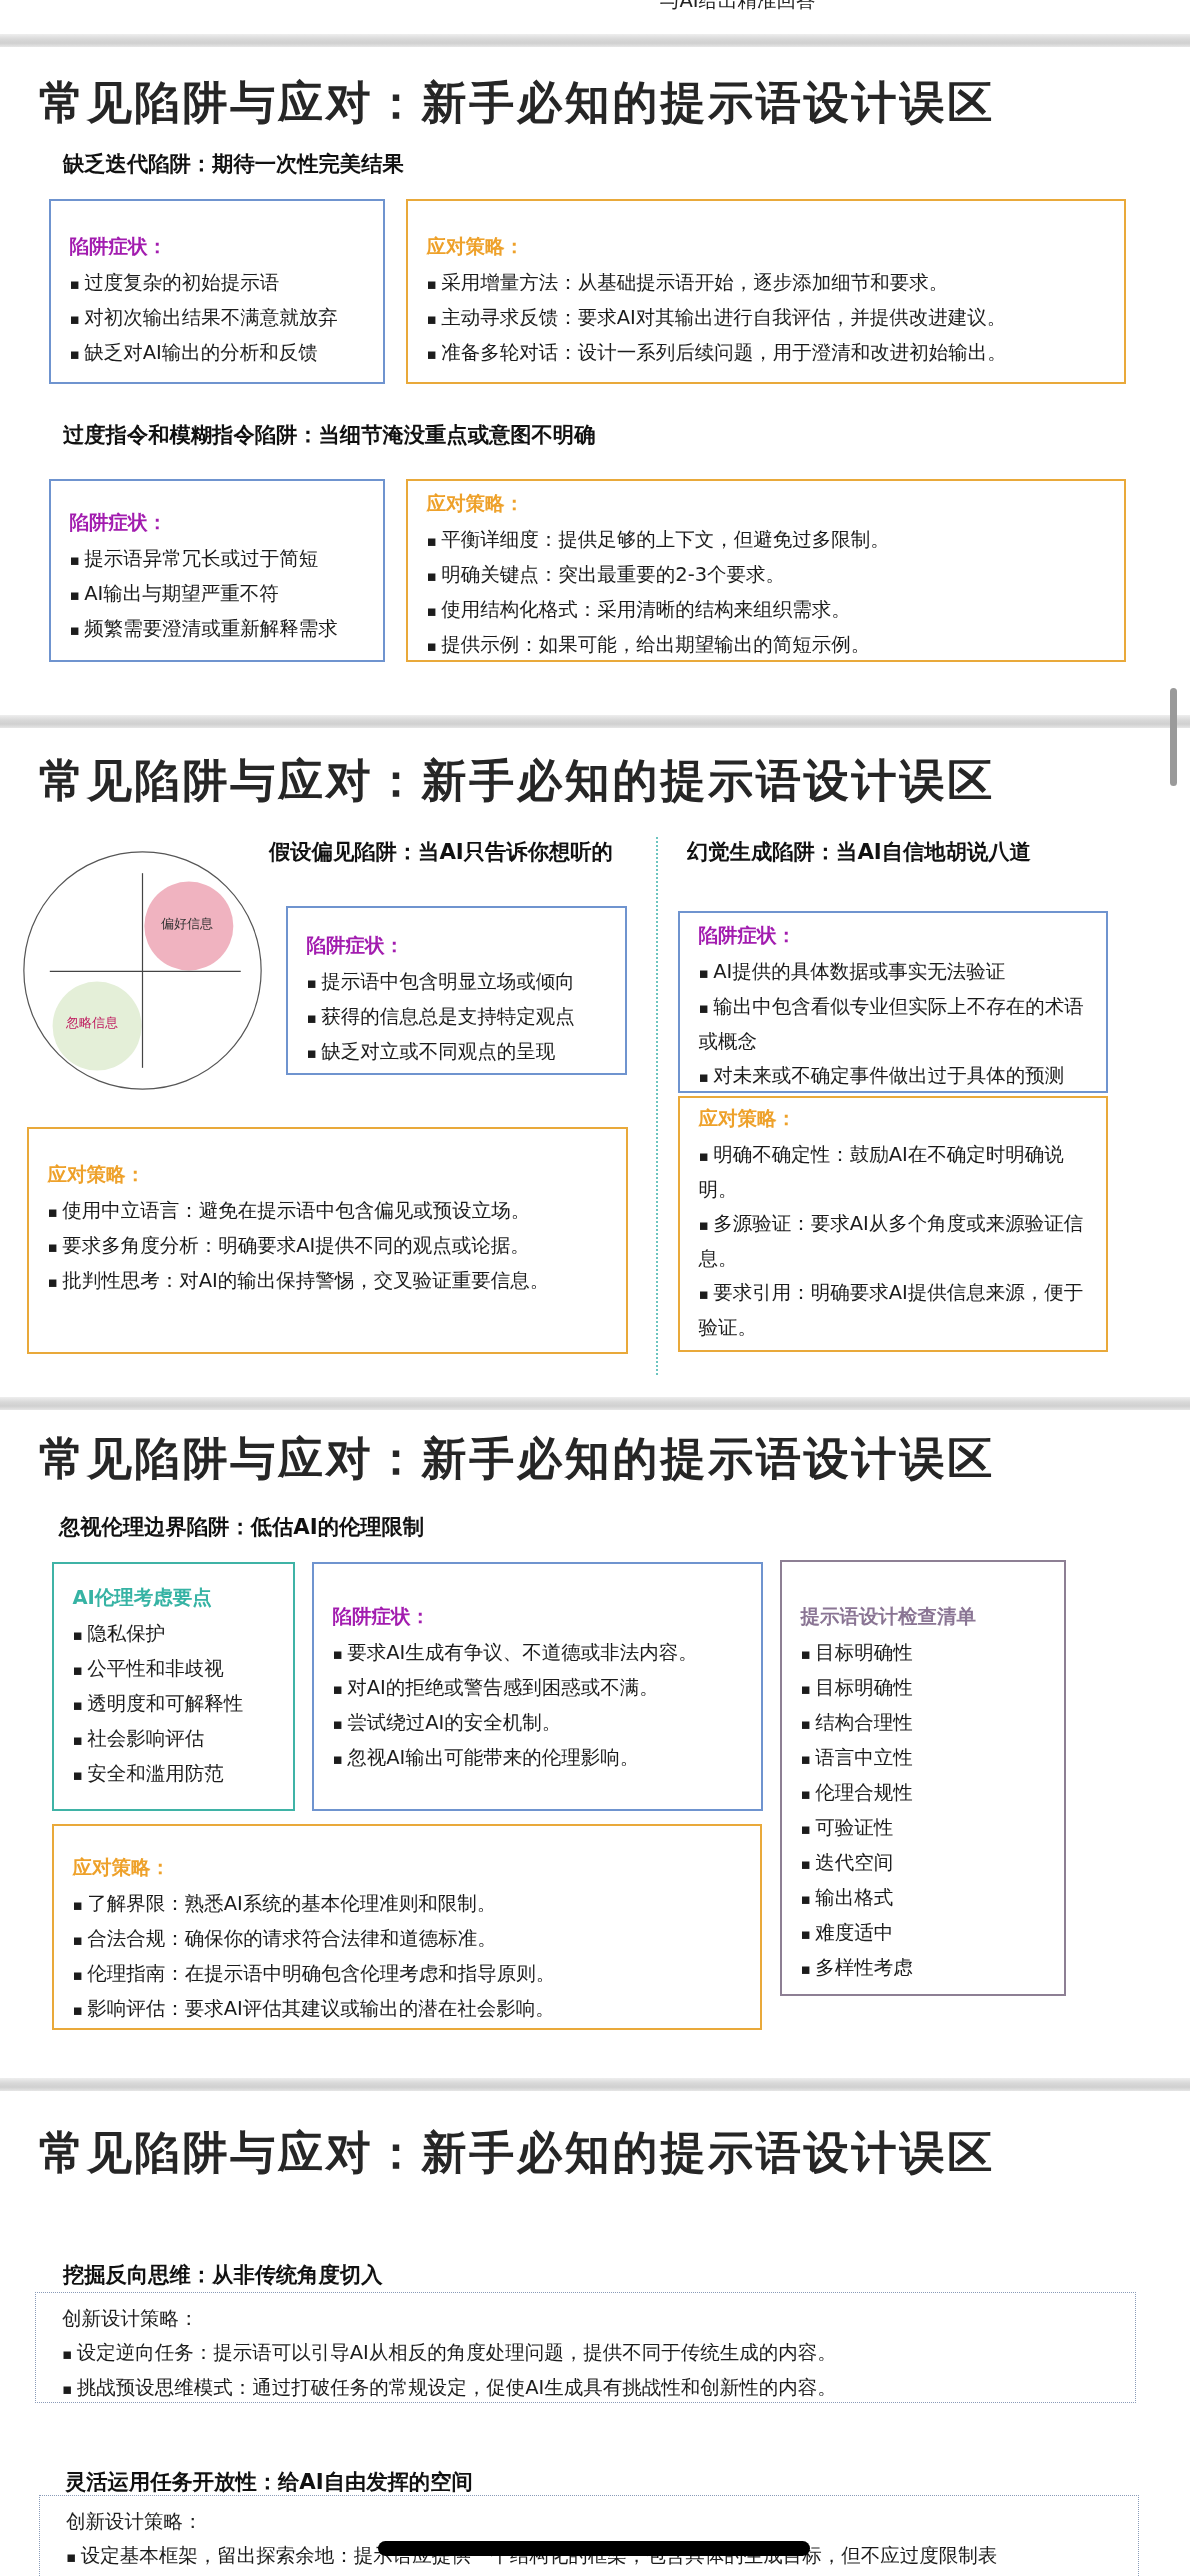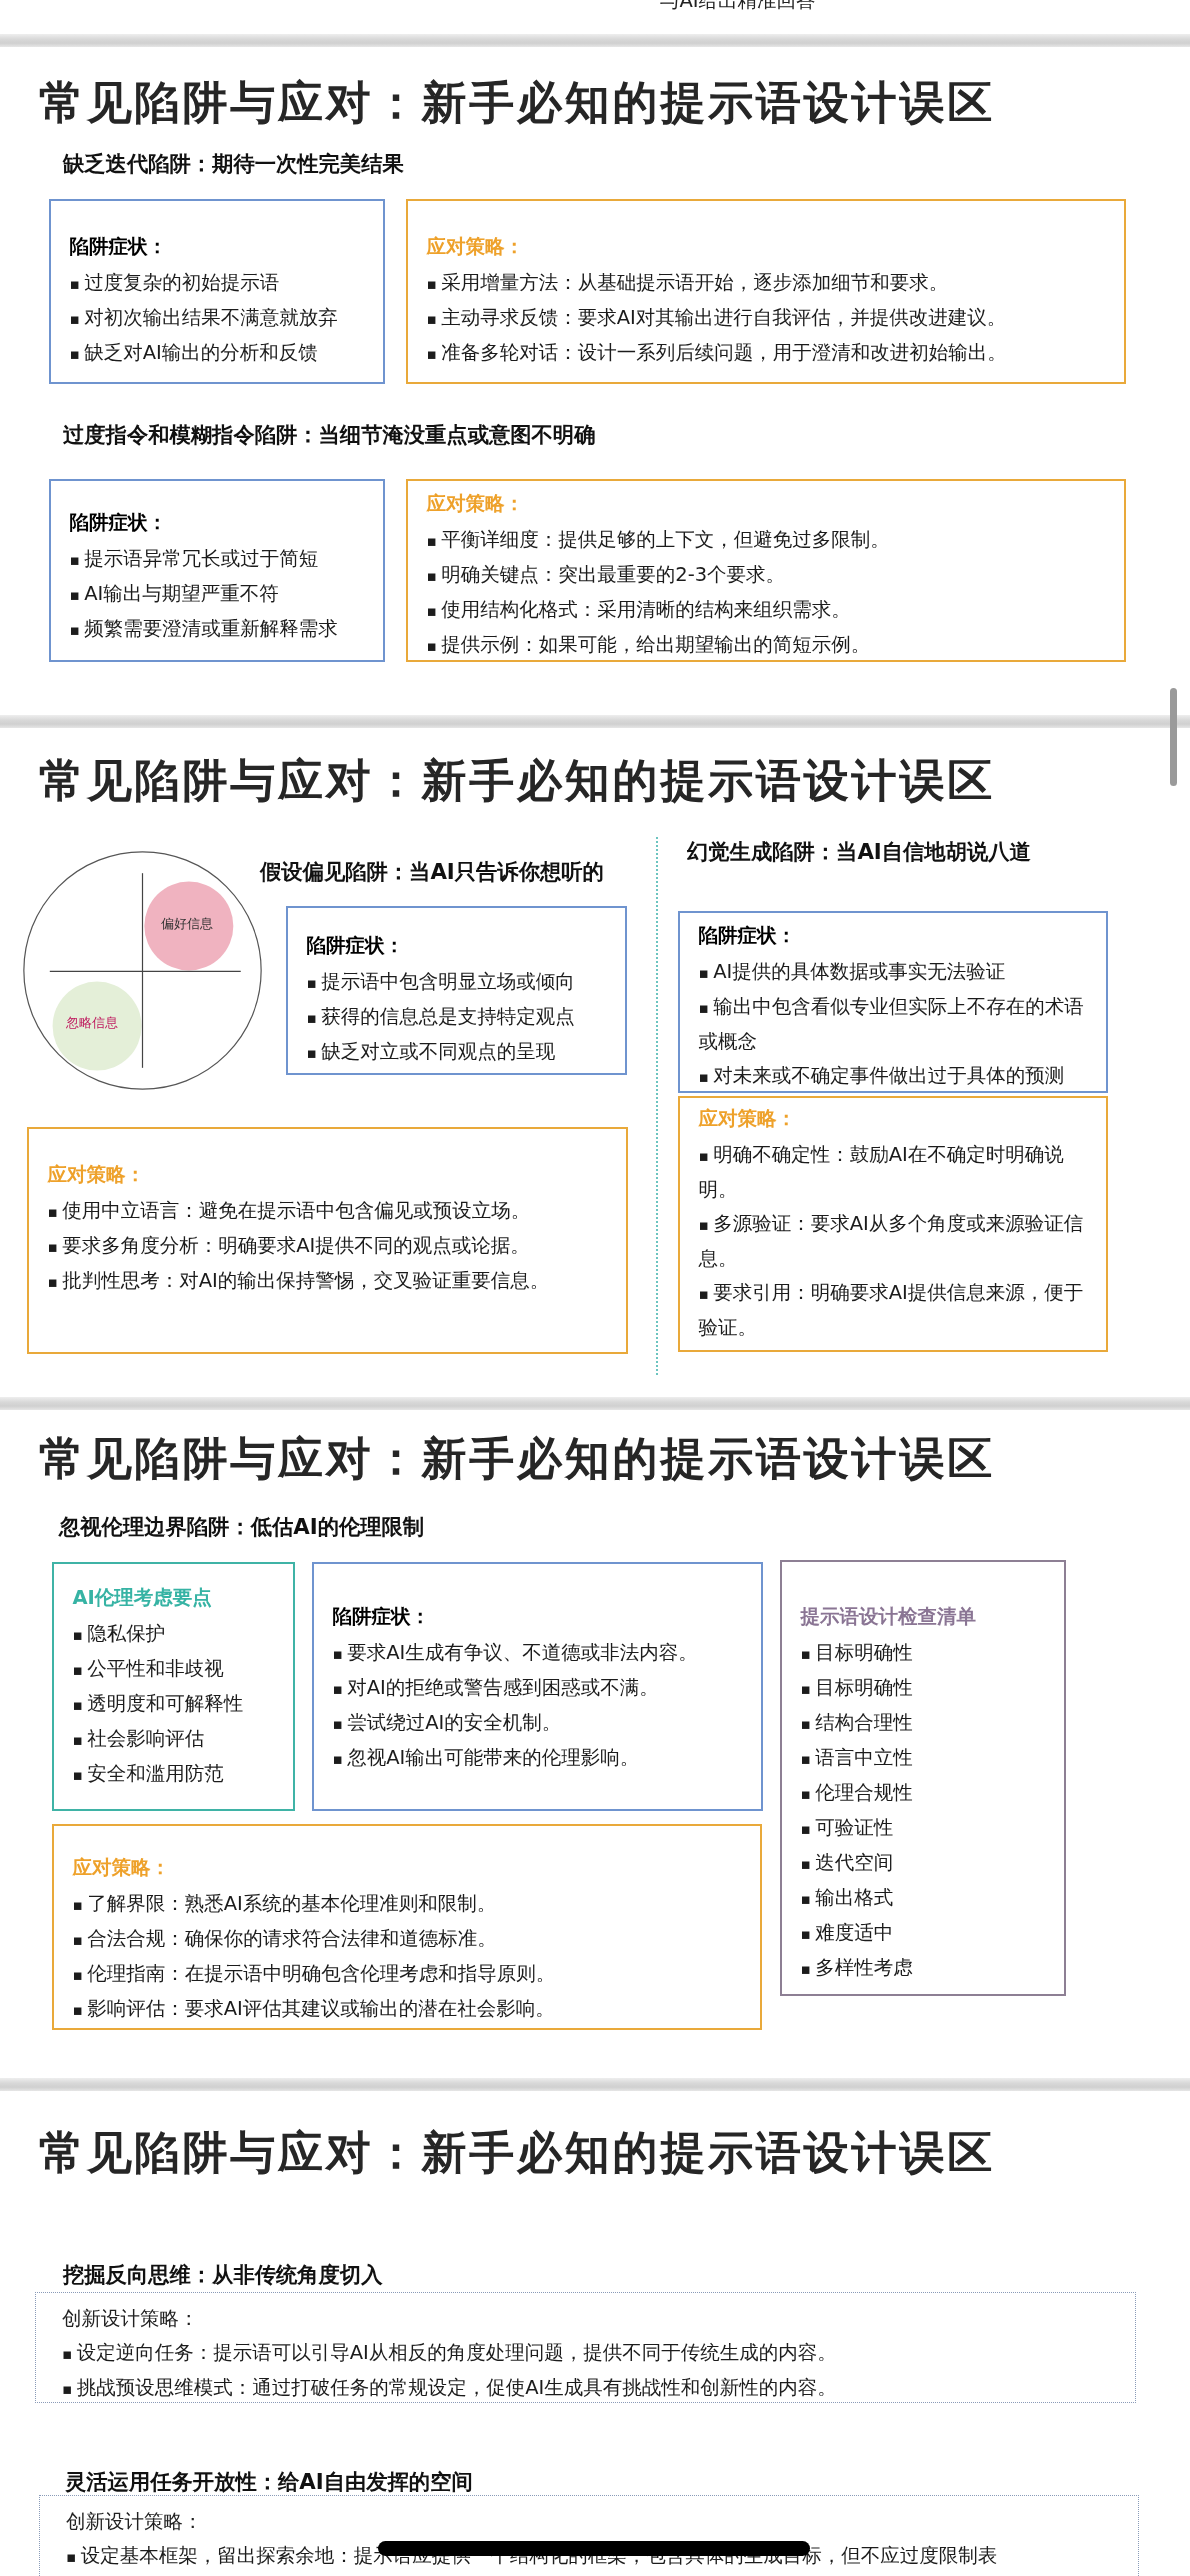--- a/index.html
+++ b/index.html
@@ -22,21 +22,21 @@
   .sub {
     position: absolute; font-size: 21.3px; font-weight: bold; color: #111; white-space: nowrap;
   }
   .box { position: absolute; box-sizing: border-box; background: #fff; }
   .blue { border: 2.8px solid #6f94cf; }
   .orange { border: 2.8px solid #e9a93a; }
   .teal { border: 2.8px solid #3fb3a6; }
   .purple { border: 2.8px solid #8d7f94; }
   .dotbox { border: 1.4px dotted #8a9bb8; }
   .box-h { font-size: 19.5px; font-weight: bold; margin-bottom: 5.6px; }
-  .h-blue { color: #000000; }
+  .h-blue { color: #a21caf; }
   .h-orange { color: #eea12a; }
   .h-teal { color: #36b3a4; }
   .h-purple { color: #8a7594; }
   .li { font-size: 19.5px; line-height: 34px; color: #1c1c1c; }
   .li::before { content: "\25AA"; margin-right: 4.6px; font-size: 15px; }
   .plain { font-size: 19.5px; line-height: 34px; color: #222; }
   .scrollbar {
     position: absolute; left: 1170px; top: 688px; width: 7.4px; height: 98px;
     border-radius: 3.7px; background: #9a9a9a;
   }
@@ -83,21 +83,21 @@
     <div class="li">明确关键点：突出最重要的2-3个要求。</div>
     <div class="li">使用结构化格式：采用清晰的结构来组织需求。</div>
     <div class="li">提供示例：如果可能，给出期望输出的简短示例。</div>
   </div>
 </div>
 <div class="sep" style="top:715px;"></div>
 
 <div class="slide" style="top:728px;height:670px;">
   <div class="slide-title" style="top:23px;">常见陷阱与应对：新手必知的提示语设计误区</div>
 
-  <div class="sub" style="left:260px;top:109px;margin-top:20px;">假设偏见陷阱：当AI只告诉你想听的</div>
+  <div class="sub" style="left:269px;top:109px;">假设偏见陷阱：当AI只告诉你想听的</div>
   <div class="abs" style="left:22px;top:122px;width:241px;height:241px;">
     <svg width="241" height="241" viewBox="0 0 260 260">
       <circle cx="130" cy="130" r="128" fill="#fff" stroke="#555" stroke-width="1.3"></circle>
       <circle cx="180" cy="82" r="48" fill="#f0b3c0"></circle>
       <circle cx="81" cy="190" r="48" fill="#e4efd8"></circle>
       <line x1="130" y1="25" x2="130" y2="235" stroke="#444" stroke-width="1.3"></line>
       <line x1="30" y1="131" x2="236" y2="131" stroke="#444" stroke-width="1.3"></line>
     </svg>
     <div class="abs" style="left:139px;top:65px;font-size:13px;color:#333;">偏好信息</div>
     <div class="abs" style="left:44px;top:164px;font-size:13px;color:#be185d;">忽略信息</div>

